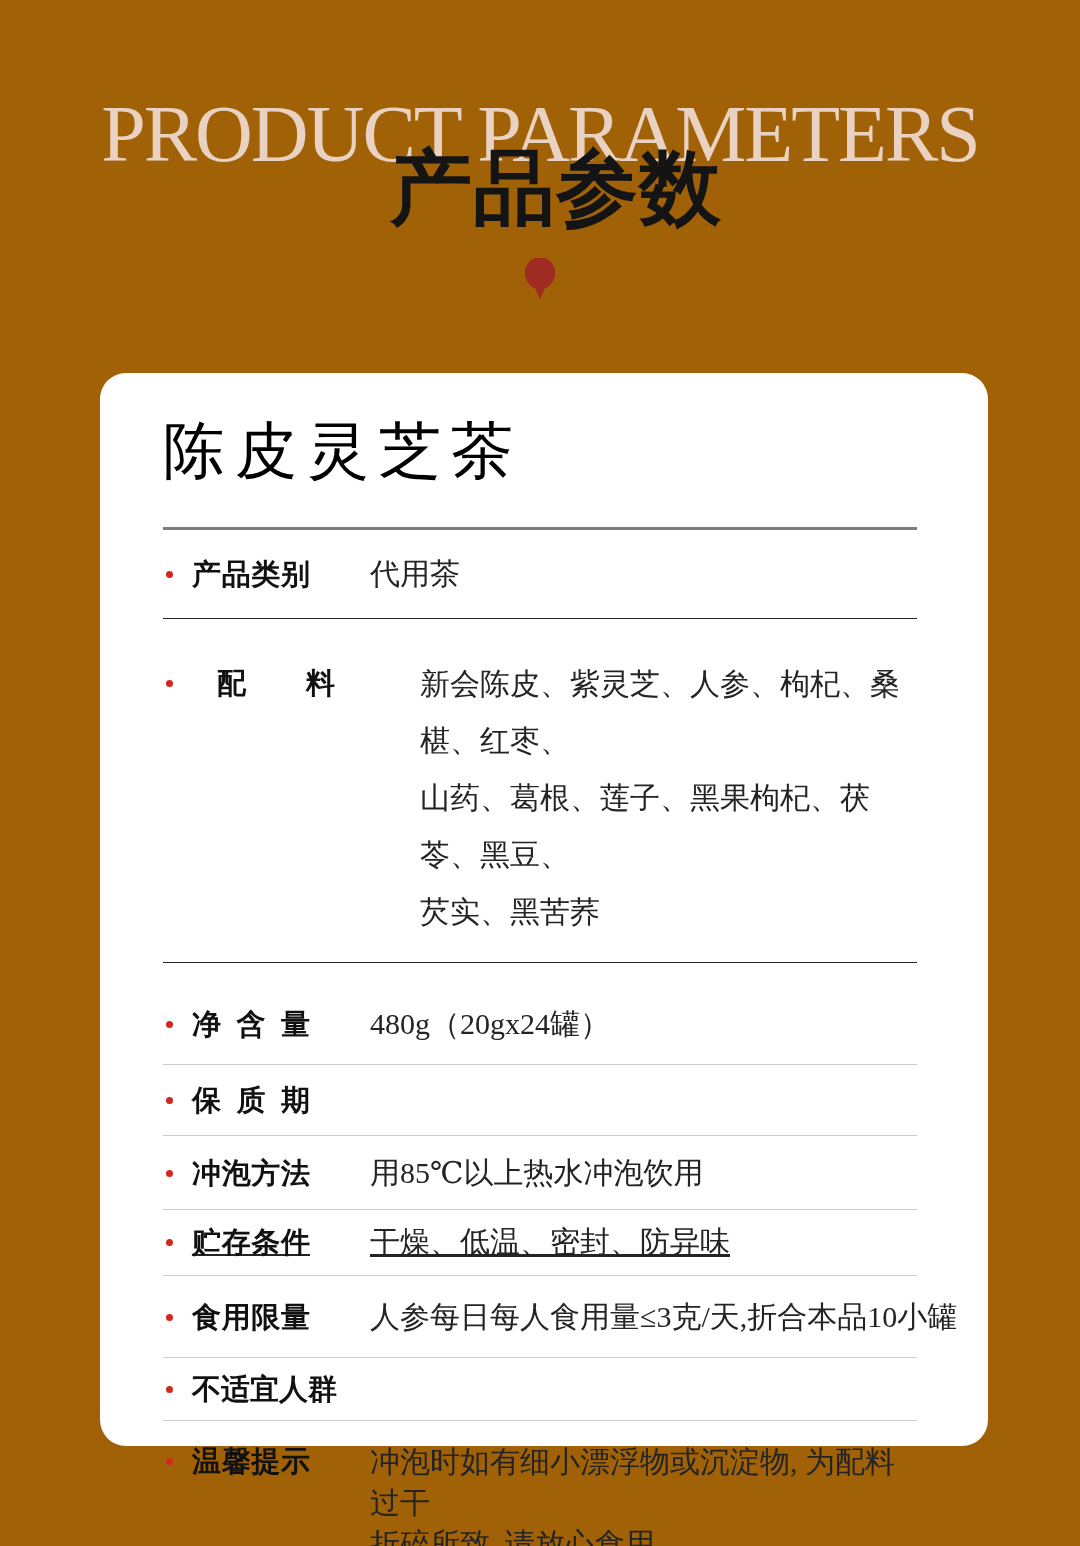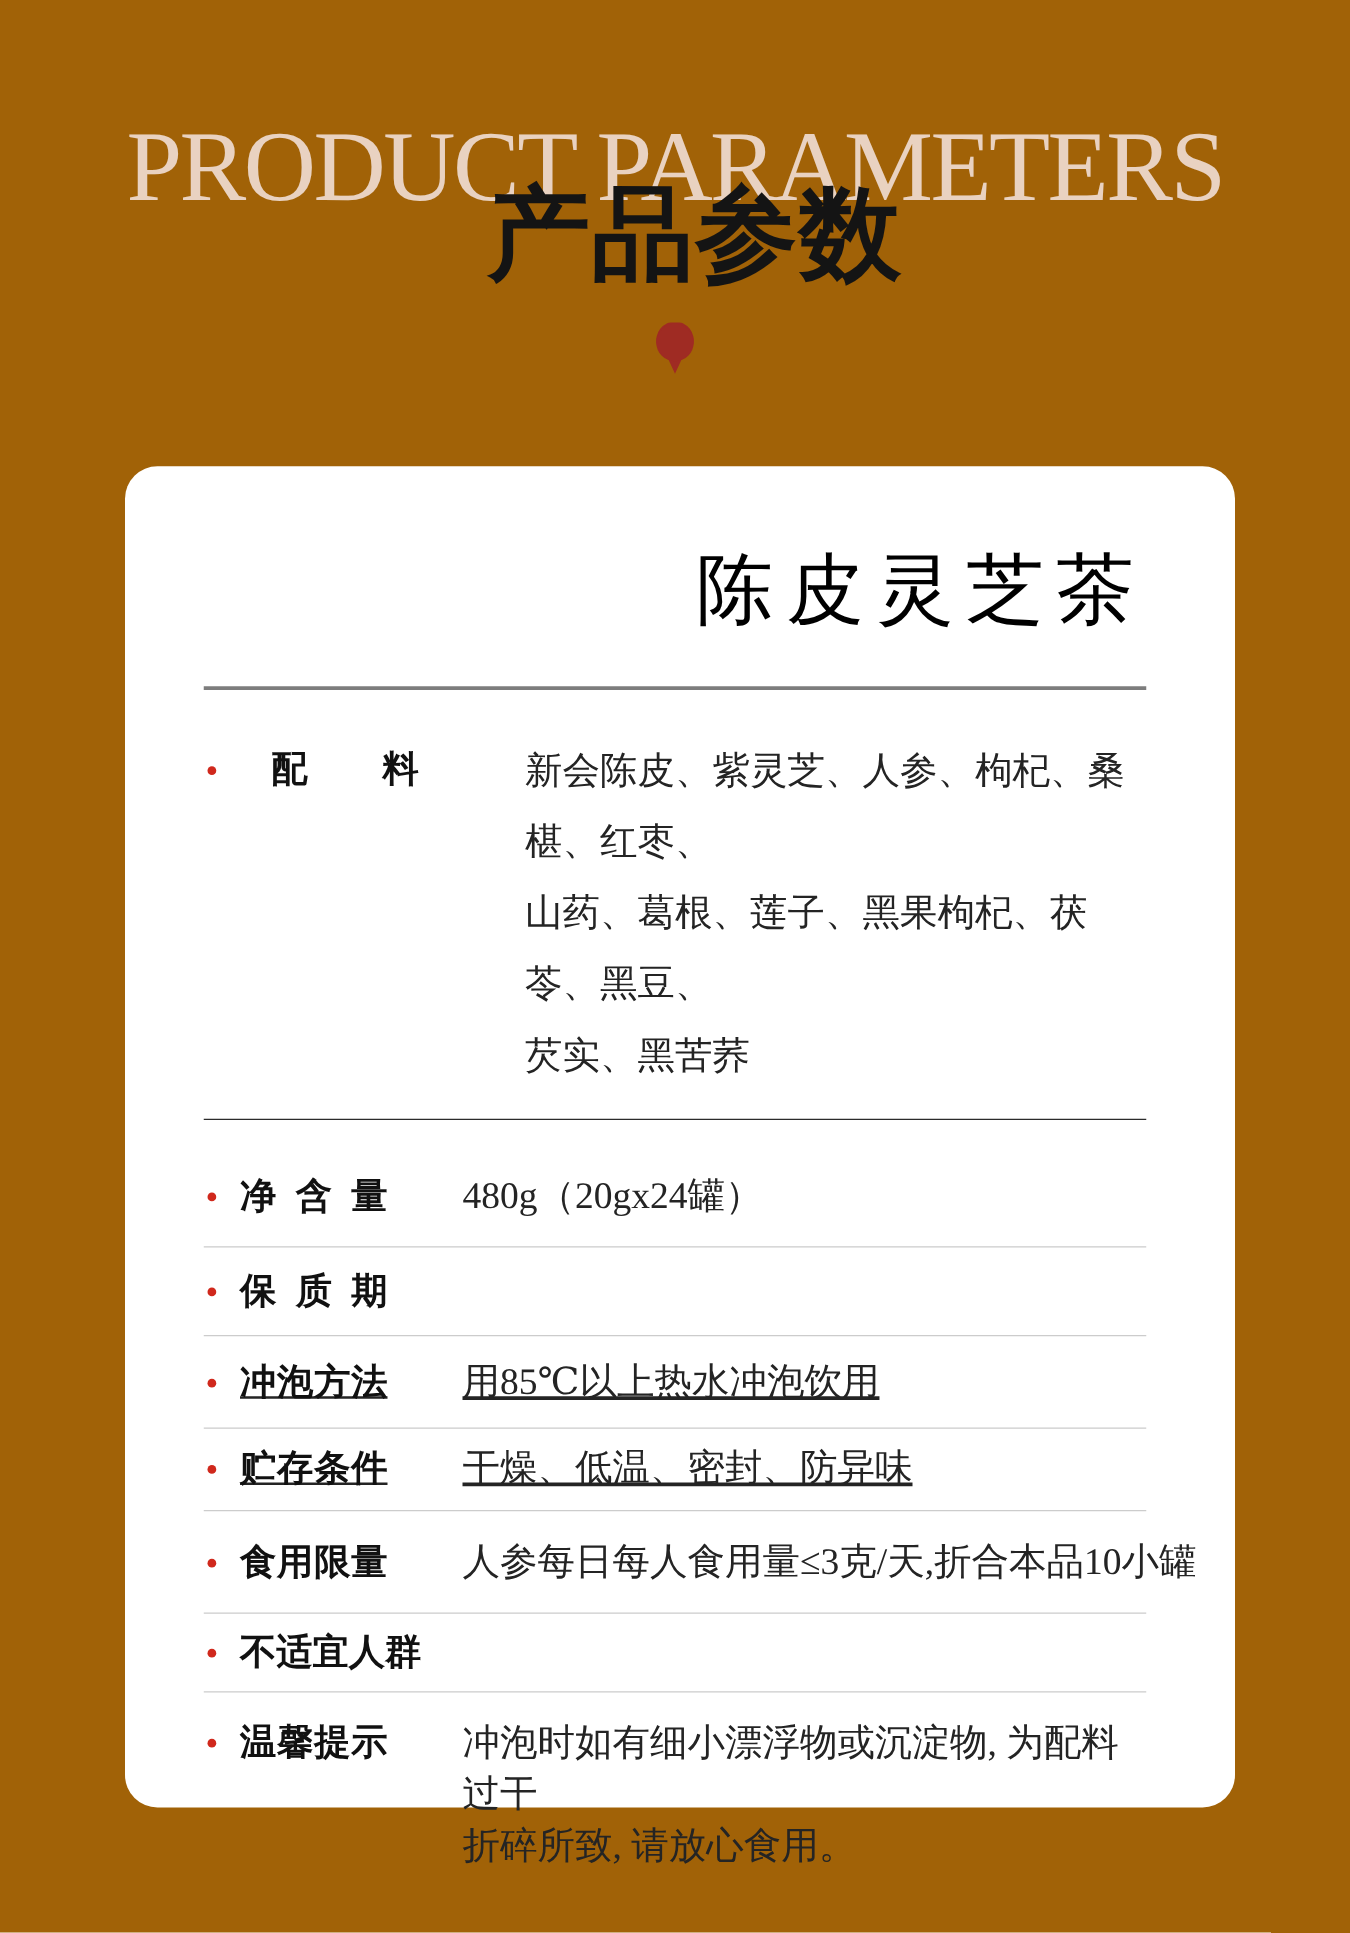--- a/index.html
+++ b/index.html
@@ -33,22 +33,22 @@
   }
   
   .card{
     position:absolute;top:373px;left:100px;
     width:888px;height:1073px;
     background:#ffffff;border-radius:26px;
     box-sizing:border-box;
     padding:0 71px 0 63px;
   }
   .product-name{
-    margin:0;padding-top:58px;
-    text-align:right;
+    margin:0;padding-top:36px;
+    text-align:left;
     font-weight:normal;
     font-size:62px;line-height:84px;letter-spacing:10px;
     color:#000000;
   }
   .rule-thick{
     height:3px;background:#7d7d7d;margin-top:34px;
   }
   
   .prow{
     --lh:40px;
@@ -57,21 +57,21 @@
     border-bottom:1px solid #cccccc;
     line-height:var(--lh);
     font-size:30px;color:#242424;
   }
   .prow.r0,.prow.r1{border-bottom-color:#2b2b2b;}
   .prow.r8{border-bottom:none;}
   .prow.r0{padding:24px 0;}
   .prow.r1{--lh:57px;padding:36px 0 22px 0;gap:25px;}
   .prow.r2{padding:41px 0 20px 0;}
   .prow.r3{padding:15px 0;}
-  .prow.r4{padding:17px 0 16px 0;text-decoration:underline;}
+  .prow.r4{padding:17px 0 16px 0;}
   .prow.r5{padding:12px 0 13px 0;text-decoration:underline;}
   .prow.r6{padding:21px 0 20px 0;}
   .prow.r7{padding:11px 0;}
   .prow.r8{--lh:41px;padding:20px 0 26px 0;}
   .bullet{
     flex:0 0 29px;height:var(--lh);
     display:flex;align-items:center;
   }
   .bullet::after{
     content:"";display:block;
@@ -111,20 +111,25 @@
       </svg>
     </span>
   </div>
 
   <section class="card">
     <h2 class="product-name">陈皮灵芝茶</h2>
     <div class="rule-thick"></div>
 
     <div>
 
+      <div class="prow r0">
+        <span class="bullet"></span>
+        <span class="prow-label">产品类别</span>
+        <span class="prow-value">代用茶</span>
+      </div>
 
       <div class="prow r1">
         <span class="bullet"></span>
         <span class="prow-label">配料</span>
         <span class="prow-value">新会陈皮、紫灵芝、人参、枸杞、桑椹、红枣、
 山药、葛根、莲子、黑果枸杞、茯苓、黑豆、
 芡实、黑苦荞</span>
       </div>
 
       <div class="prow r2">

